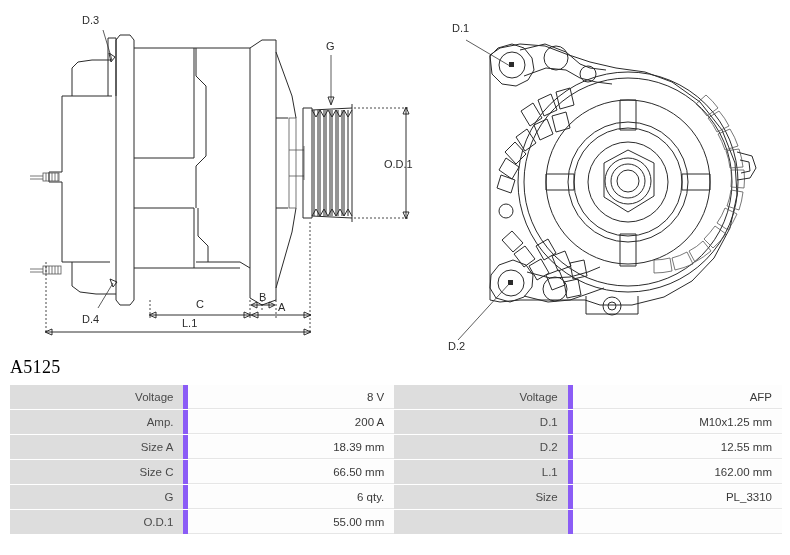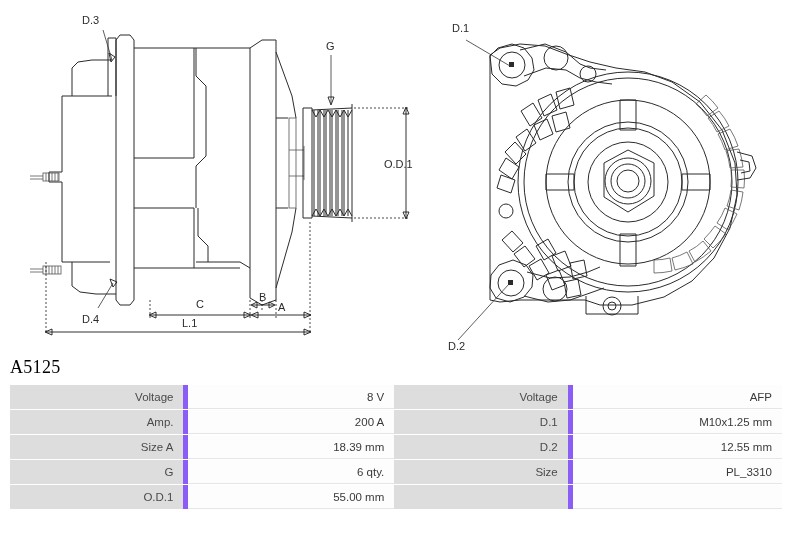--- a/index.html
+++ b/index.html
@@ -301,20 +301,26 @@
       <td class="lbl">D.1</td>
       <td class="val">M10x1.25 mm</td>
     </tr>
     <tr>
       <td class="lbl">Size A</td>
       <td class="val">18.39 mm</td>
       <td class="lbl">D.2</td>
       <td class="val">12.55 mm</td>
     </tr>
     <tr>
+      <td class="lbl">Size C</td>
+      <td class="val">66.50 mm</td>
+      <td class="lbl">L.1</td>
+      <td class="val">162.00 mm</td>
+    </tr>
+    <tr>
       <td class="lbl">G</td>
       <td class="val">6 qty.</td>
       <td class="lbl">Size</td>
       <td class="val">PL_3310</td>
     </tr>
     <tr>
       <td class="lbl">O.D.1</td>
       <td class="val">55.00 mm</td>
       <td class="lbl empty"></td>
       <td class="val empty"></td>

